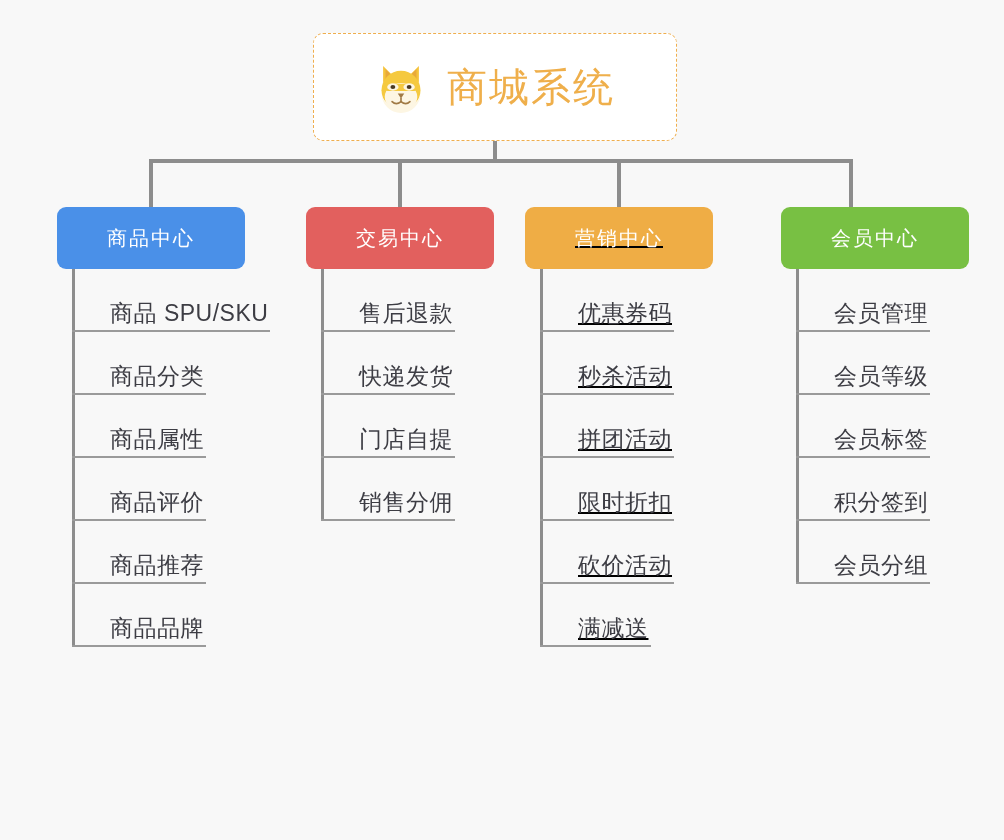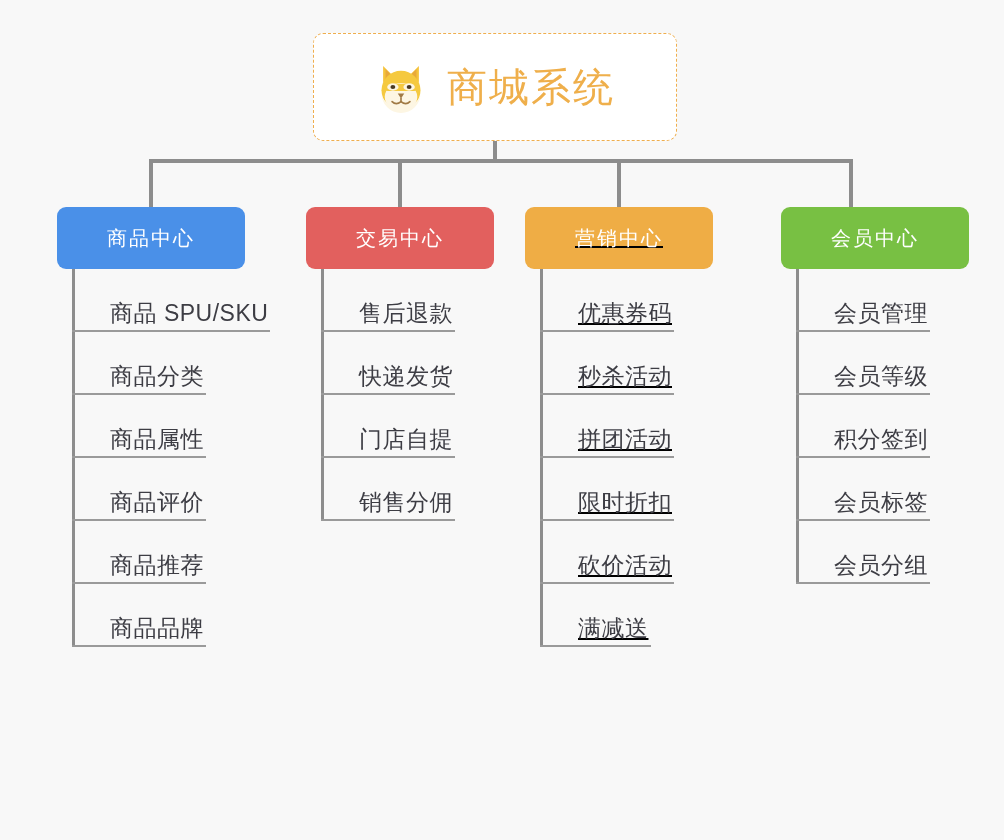--- a/index.html
+++ b/index.html
@@ -215,27 +215,27 @@
     <div class="leaf-list">
       <div class="leaf-item">
         <span class="leaf-label">会员管理</span>
         <span class="leaf-underline" style="width: 134px;"></span>
       </div>
       <div class="leaf-item">
         <span class="leaf-label">会员等级</span>
         <span class="leaf-underline" style="width: 134px;"></span>
       </div>
       <div class="leaf-item">
+        <span class="leaf-label">会员标签</span>
+        <span class="leaf-underline" style="width: 134px;"></span>
+      </div>
+      <div class="leaf-item">
         <span class="leaf-label">积分签到</span>
         <span class="leaf-underline" style="width: 134px;"></span>
       </div>
       <div class="leaf-item">
-        <span class="leaf-label">会员标签</span>
-        <span class="leaf-underline" style="width: 134px;"></span>
-      </div>
-      <div class="leaf-item">
         <span class="leaf-label">会员分组</span>
         <span class="leaf-underline" style="width: 134px;"></span>
       </div>
     </div>
   </div>
 
 </div>
 
 </body></html>

